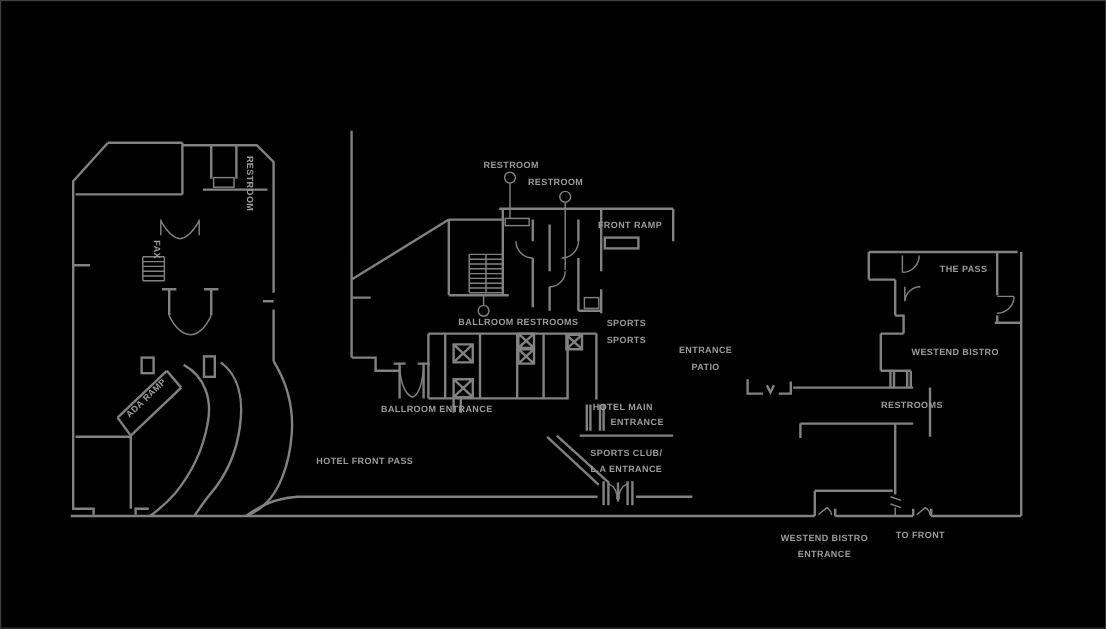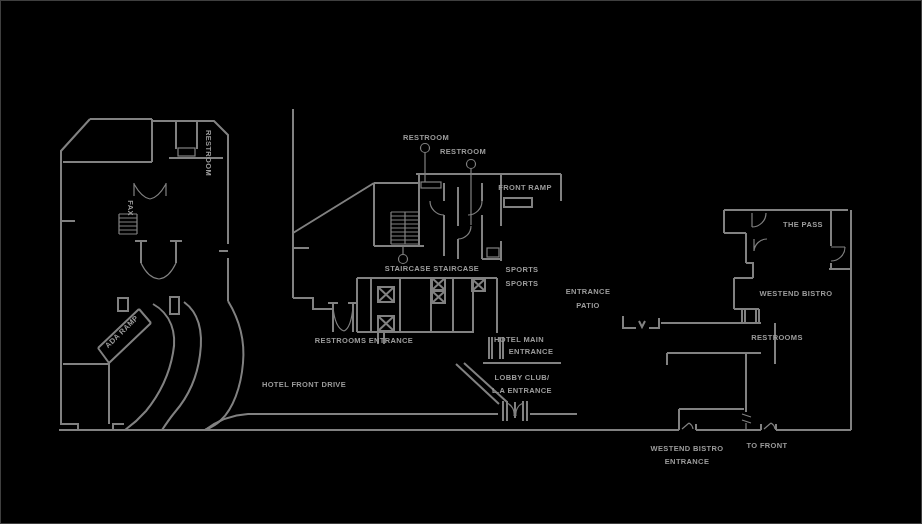--- a/index.html
+++ b/index.html
@@ -121,31 +121,31 @@
     </g>
   </svg>
 
   <div class="lbl v" style="left:207px;top:152px">RESTROOM</div>
   <div class="lbl v" style="left:129px;top:207px">FAX</div>
   <div class="lbl ada" style="left:121px;top:331px">ADA RAMP</div>
 
   <div class="lbl" style="left:425px;top:137px">RESTROOM</div>
   <div class="lbl" style="left:462px;top:151px">RESTROOM</div>
   <div class="lbl" style="left:524px;top:187px">FRONT RAMP</div>
-  <div class="lbl" style="left:431px;top:268px">STAIRCASE STAIRCASE</div>
+  <div class="lbl" style="left:431px;top:268px">BALLROOM RESTROOMS</div>
   <div class="lbl" style="left:521px;top:269px">SPORTS</div>
   <div class="lbl" style="left:521px;top:283px">SPORTS</div>
   <div class="lbl" style="left:587px;top:291px">ENTRANCE</div>
   <div class="lbl" style="left:587px;top:305px">PATIO</div>
-  <div class="lbl" style="left:363px;top:340px">RESTROOMS ENTRANCE</div>
+  <div class="lbl" style="left:363px;top:340px">BALLROOM ENTRANCE</div>
   <div class="lbl" style="left:518px;top:339px">HOTEL MAIN</div>
   <div class="lbl" style="left:530px;top:351px">ENTRANCE</div>
-  <div class="lbl" style="left:521px;top:377px">LOBBY CLUB/</div>
+  <div class="lbl" style="left:521px;top:377px">SPORTS CLUB/</div>
   <div class="lbl" style="left:521px;top:390px">L.A ENTRANCE</div>
-  <div class="lbl" style="left:303px;top:384px">HOTEL FRONT DRIVE</div>
+  <div class="lbl" style="left:303px;top:384px">HOTEL FRONT PASS</div>
 
   <div class="lbl" style="left:802px;top:224px">THE PASS</div>
   <div class="lbl" style="left:795px;top:293px">WESTEND BISTRO</div>
-  <div class="lbl" style="left:776px;top:337px">RESTROOMS</div>
+  <div class="lbl" style="left:759px;top:337px">RESTROOMS</div>
   <div class="lbl" style="left:686px;top:448px">WESTEND BISTRO</div>
   <div class="lbl" style="left:686px;top:461px">ENTRANCE</div>
   <div class="lbl" style="left:766px;top:445px">TO FRONT</div>
 </div>
 
 </body></html>

